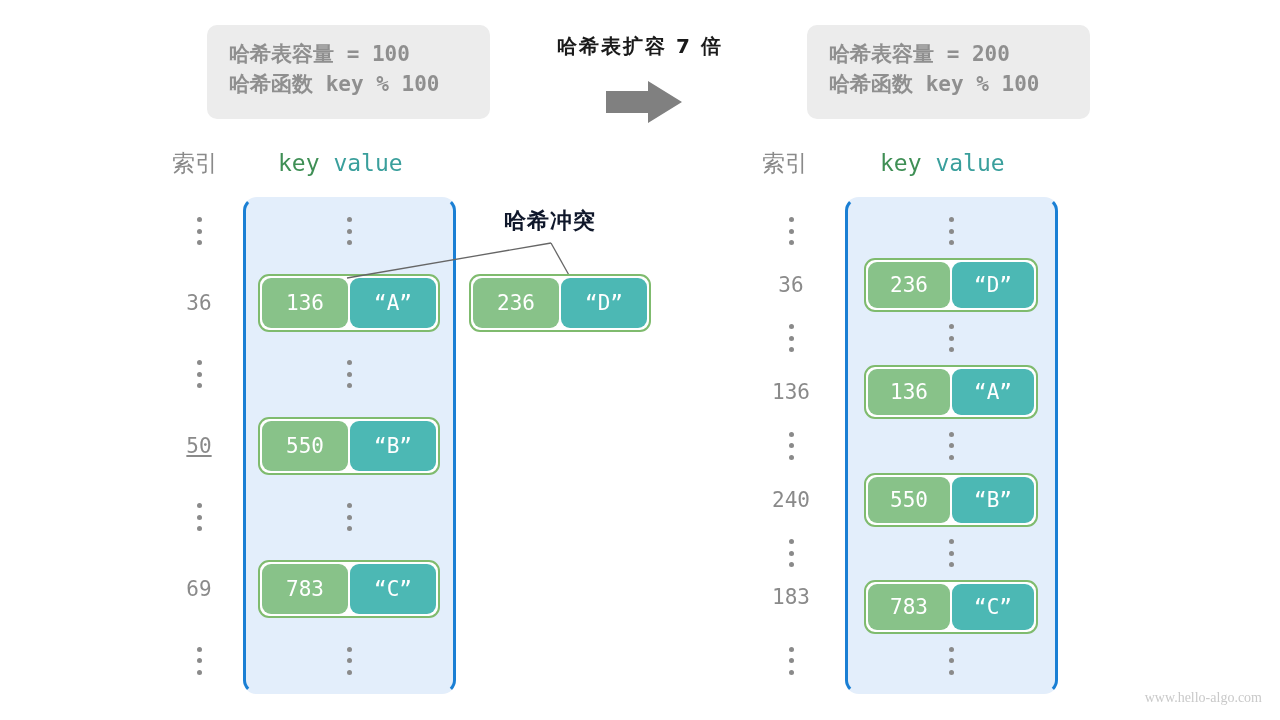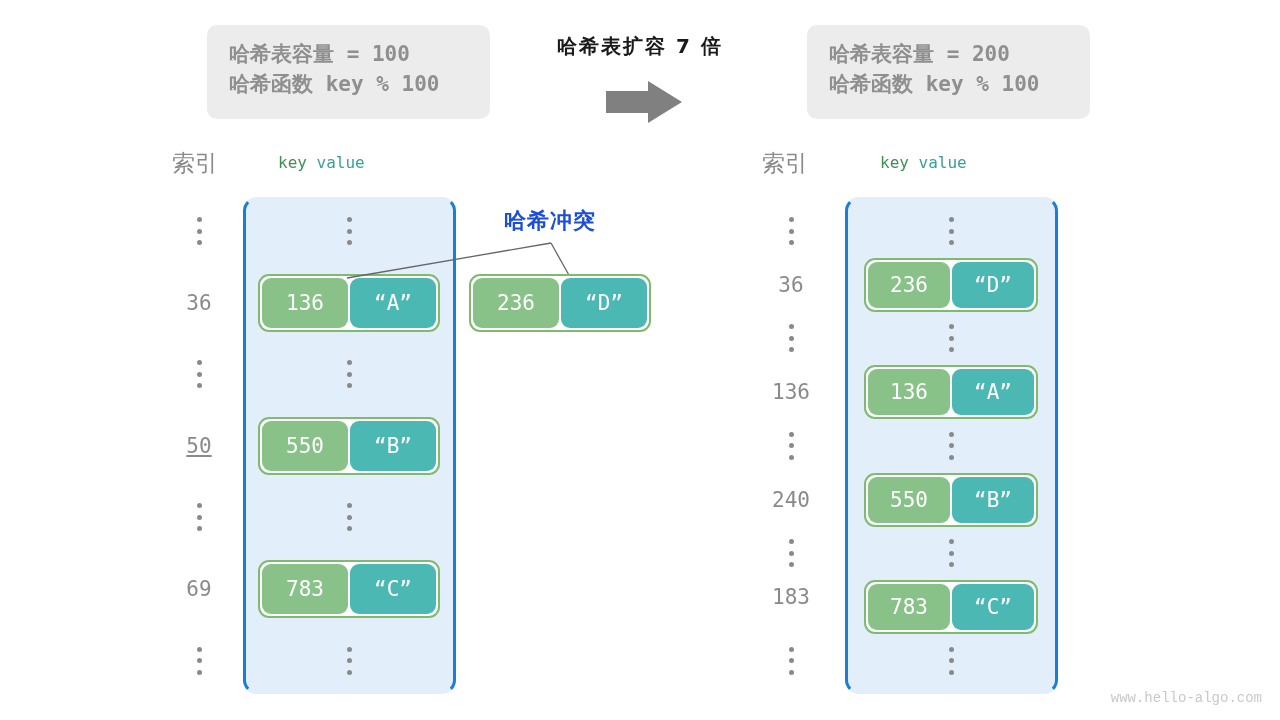--- a/index.html
+++ b/index.html
@@ -60,21 +60,21 @@
     left: 604px;
     top: 80px;
     width: 80px;
     height: 44px;
   }
 
   
   .col-headers {
     position: absolute;
     font-family: "DejaVu Sans Mono", "Liberation Mono", monospace;
-    font-size: 16px;
+    font-size: 23px;
     height: 30px;
     line-height: 30px;
     white-space: pre;
   }
   .hdr-index {
     position: absolute;
     font-family: "DejaVu Sans", "Liberation Sans", sans-serif;
     font-size: 23px;
     color: #8a8a8a;
     white-space: pre;
@@ -160,40 +160,40 @@
   .pair.lg .cellv { width: 86px; height: 50px; }
   
   .pair.sm .cellk { width: 82px; height: 46px; }
   .pair.sm .cellv { width: 82px; height: 46px; }
 
   
   .collision-label {
     position: absolute;
     font-size: 22px;
     font-weight: bold;
-    color: #1d4ed8;
+    color: #0f172a;
     letter-spacing: 1px;
     white-space: pre;
     transform: translate(-50%, 0);
   }
   .collision-lines {
     position: absolute;
     left: 0;
     top: 0;
     width: 1280px;
     height: 720px;
     pointer-events: none;
   }
 
   
   .watermark {
     position: absolute;
     right: 18px;
     bottom: 14px;
-    font-family: Liberation Mono, monospace;
+    font-family: Liberation Serif, serif;
     font-size: 14px;
     color: #c9c9c9;
     white-space: pre;
   }
 </style>
 </head>
 <body>
 
 <div class="stage">
 

